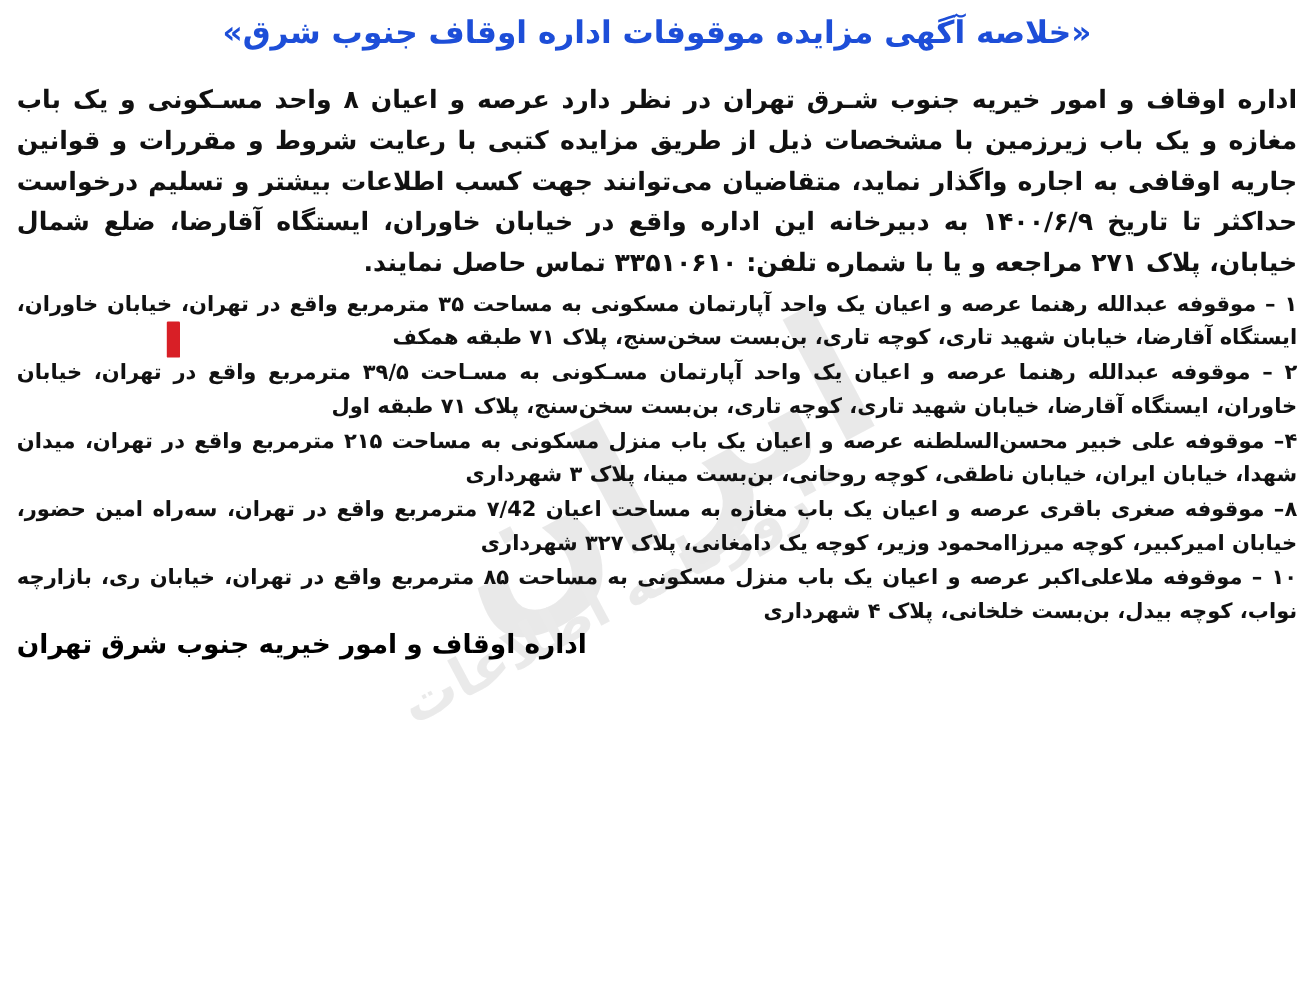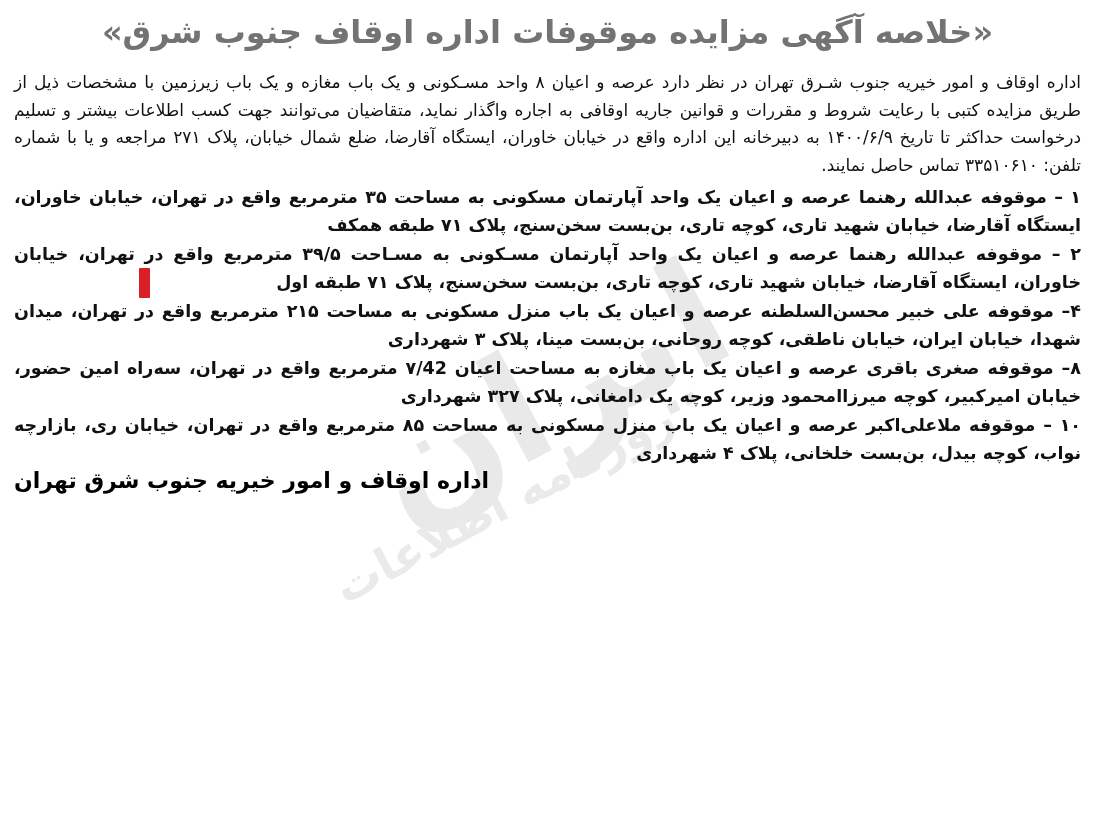--- a/index.html
+++ b/index.html
@@ -56,35 +56,35 @@
     white-space: nowrap;
   }
 
   .content {
     position: relative;
     z-index: 2;
   }
 
   .title {
     text-align: center;
-    font-size: 32px;
+    font-size: 26px;
     font-weight: bold;
     line-height: 1.25;
     margin: 2px 0 10px 0;
-    color: #737373;
+    color: #1d4ed8;
     letter-spacing: 0px;
   }
 
   .intro {
-    font-size: 17px;
+    font-size: 21px;
     line-height: 1.62;
     text-align: justify;
     text-align-last: right;
     margin-bottom: 4px;
-    font-weight: normal;
+    font-weight: bold;
     color: #111;
   }
 
   .item {
     font-size: 17.5px;
     line-height: 1.6;
     text-align: justify;
     text-align-last: right;
     margin: 0 0 1px 0;
     font-weight: bold;

